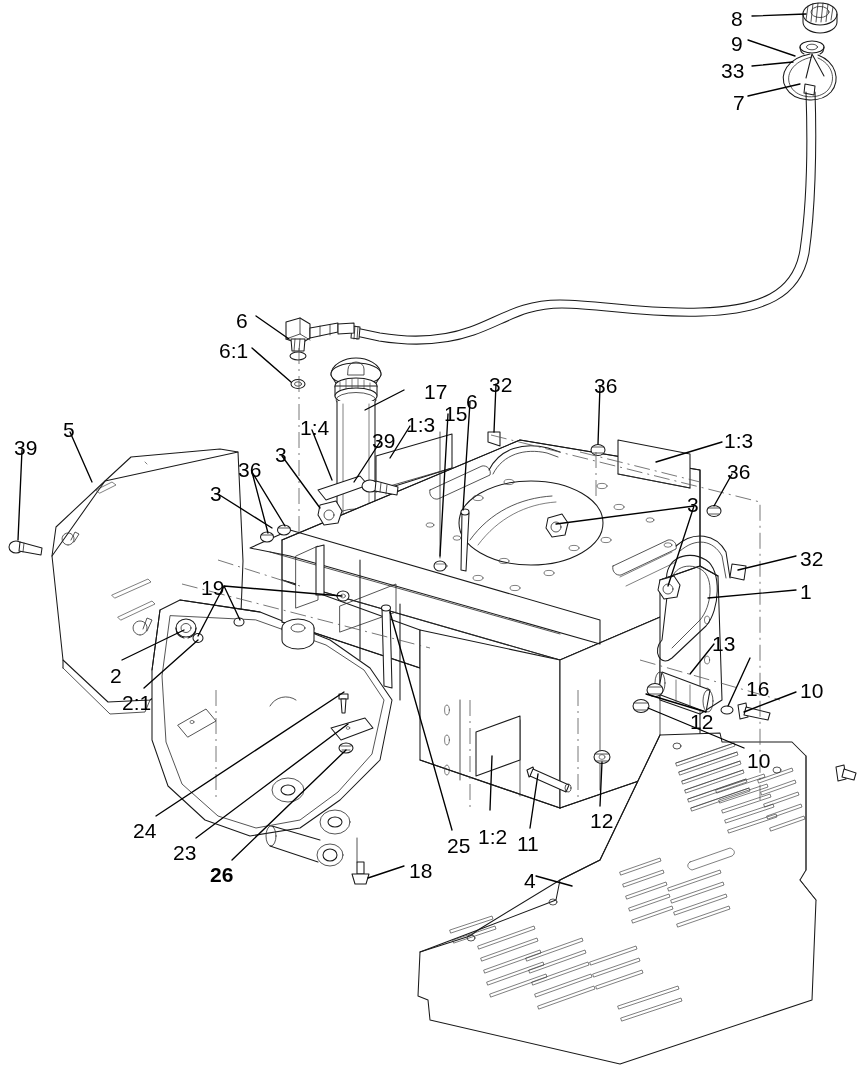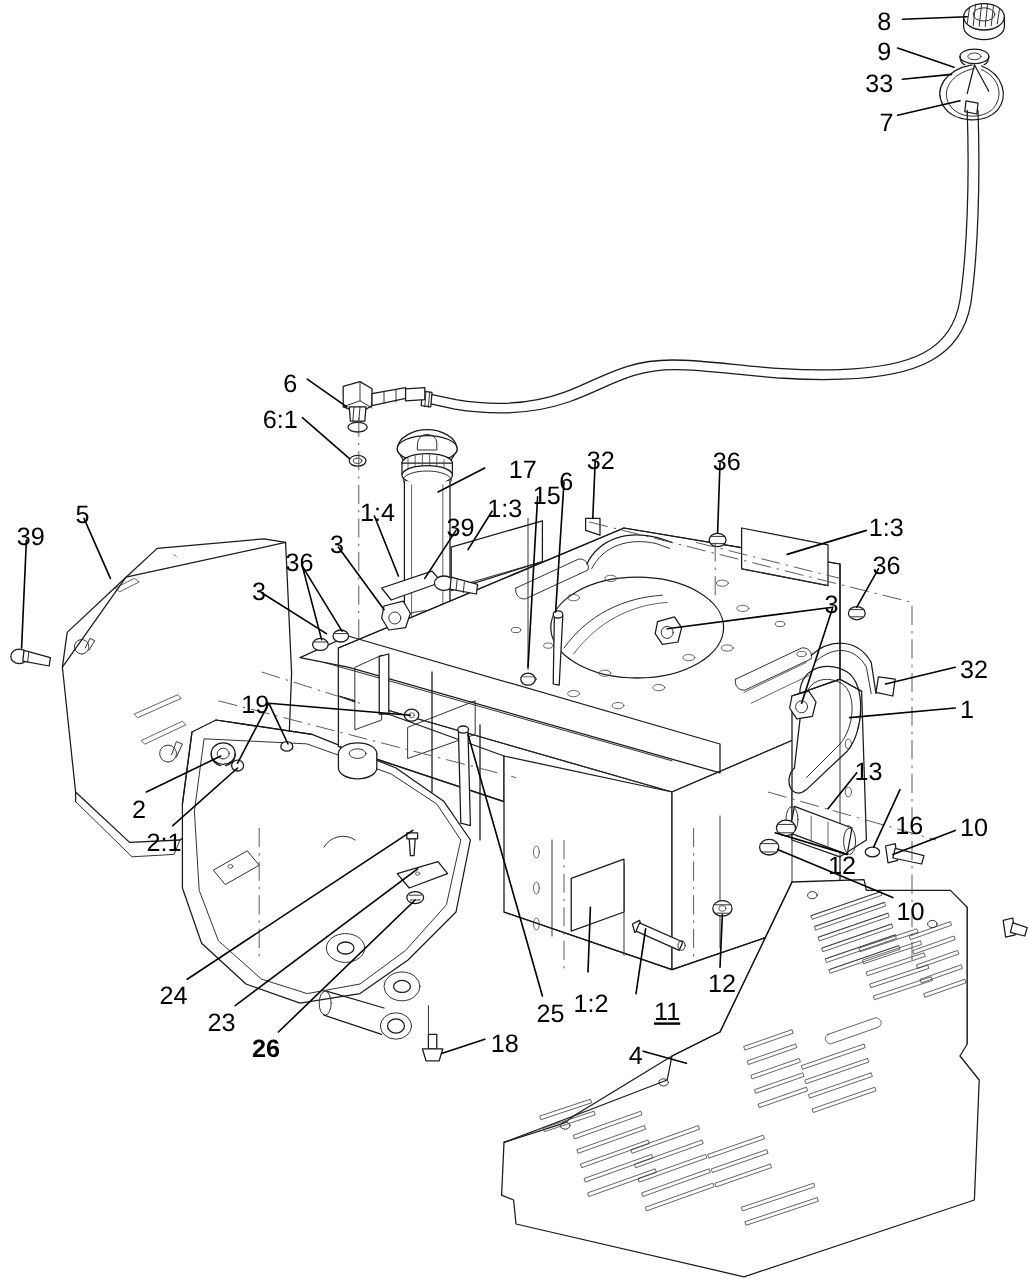--- a/index.html
+++ b/index.html
@@ -544,18 +544,18 @@
   <div class="callout" style="left:712px;top:633px;">13</div>
   <div class="callout" style="left:746px;top:678px;text-align:right;">16</div>
   <div class="callout" style="left:800px;top:680px;">10</div>
   <div class="callout" style="left:690px;top:711px;">12</div>
   <div class="callout" style="left:747px;top:750px;">10</div>
   <div class="callout" style="left:133px;top:820px;">24</div>
   <div class="callout" style="left:173px;top:842px;">23</div>
   <div class="callout" style="left:210px;top:864px;font-weight:bold;">26</div>
   <div class="callout" style="left:447px;top:835px;">25</div>
   <div class="callout" style="left:478px;top:826px;text-align:center;">1:2</div>
-  <div class="callout" style="left:545px;top:833px;text-decoration:underline;">11</div>
+  <div class="callout" style="left:517px;top:833px;">11</div>
   <div class="callout" style="left:590px;top:810px;">12</div>
   <div class="callout" style="left:409px;top:860px;">18</div>
   <div class="callout" style="left:524px;top:870px;">4</div>
 
 </div>
 
 </body></html>

